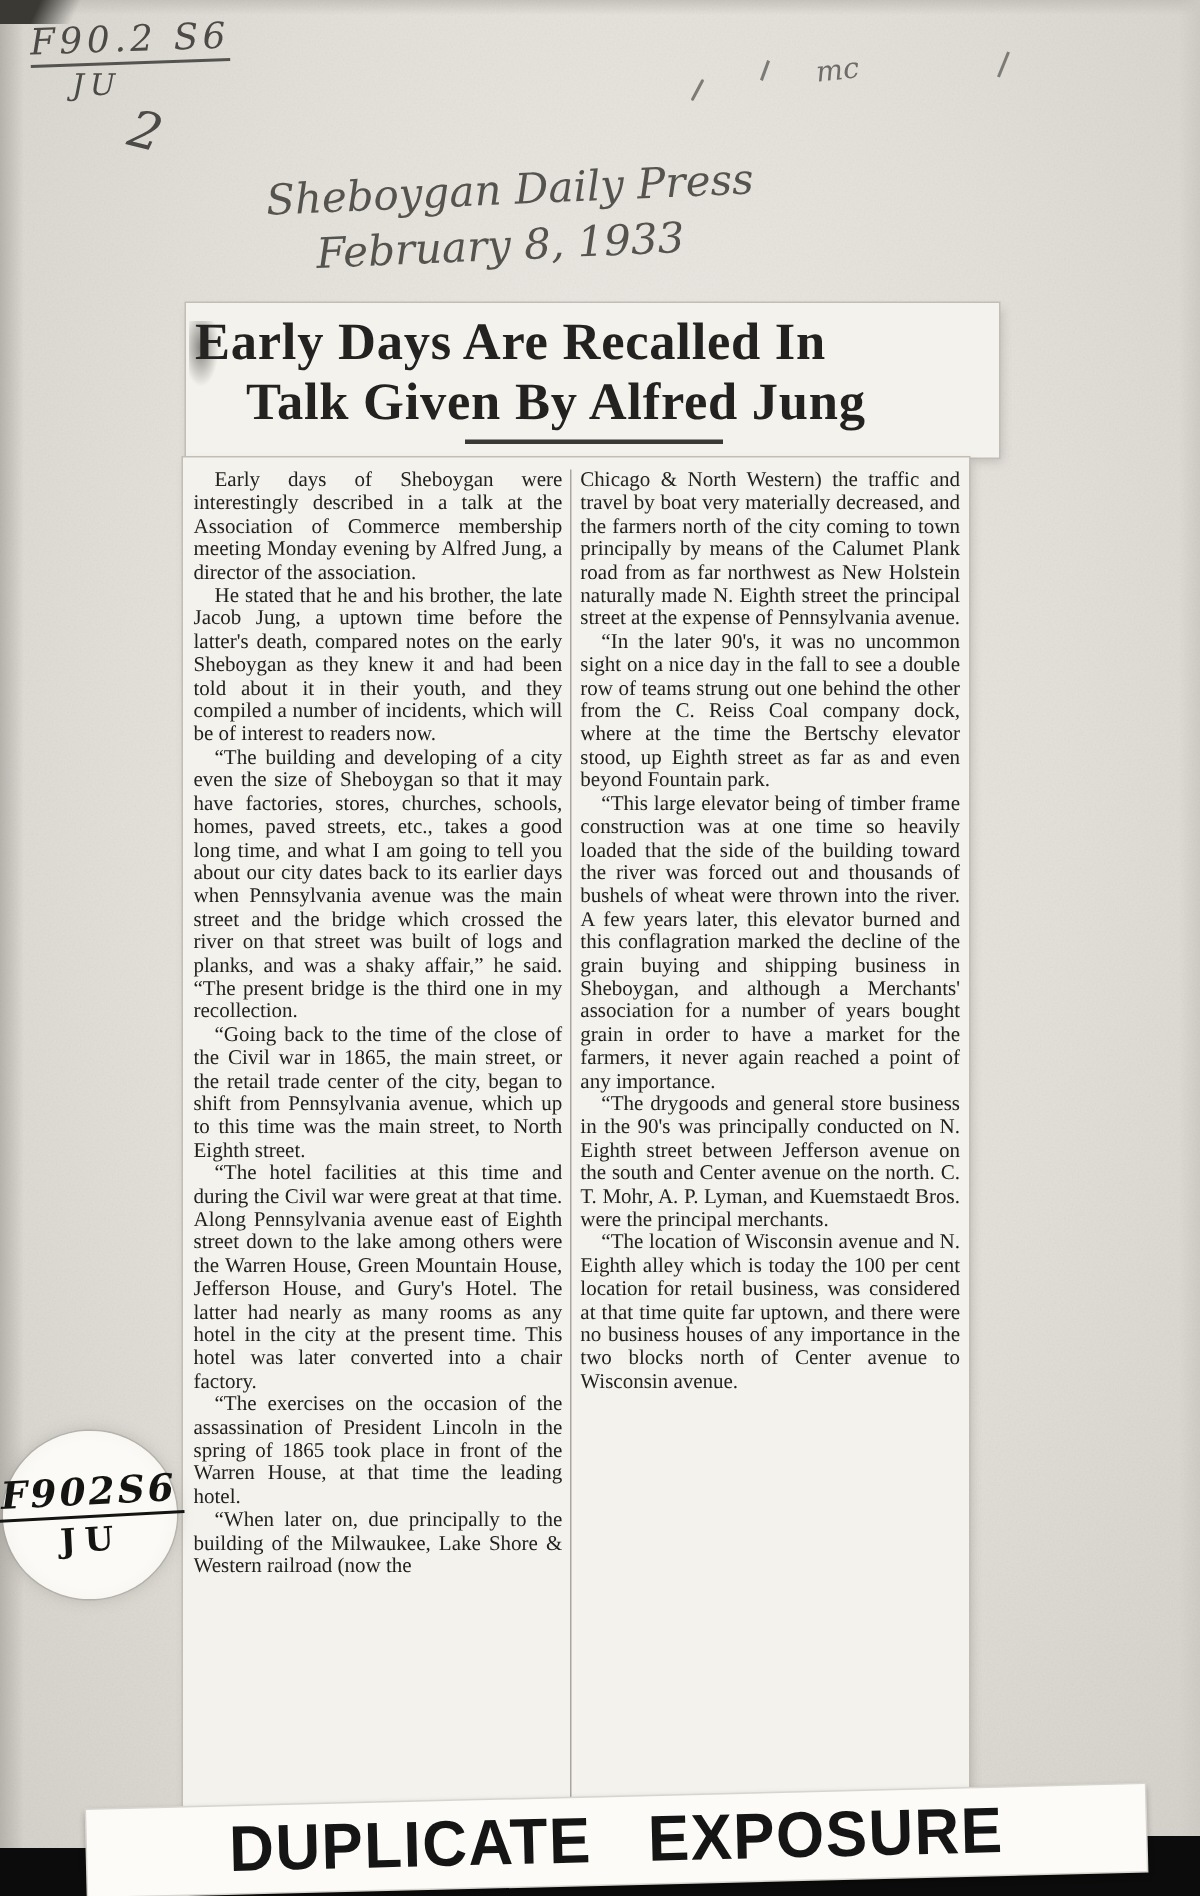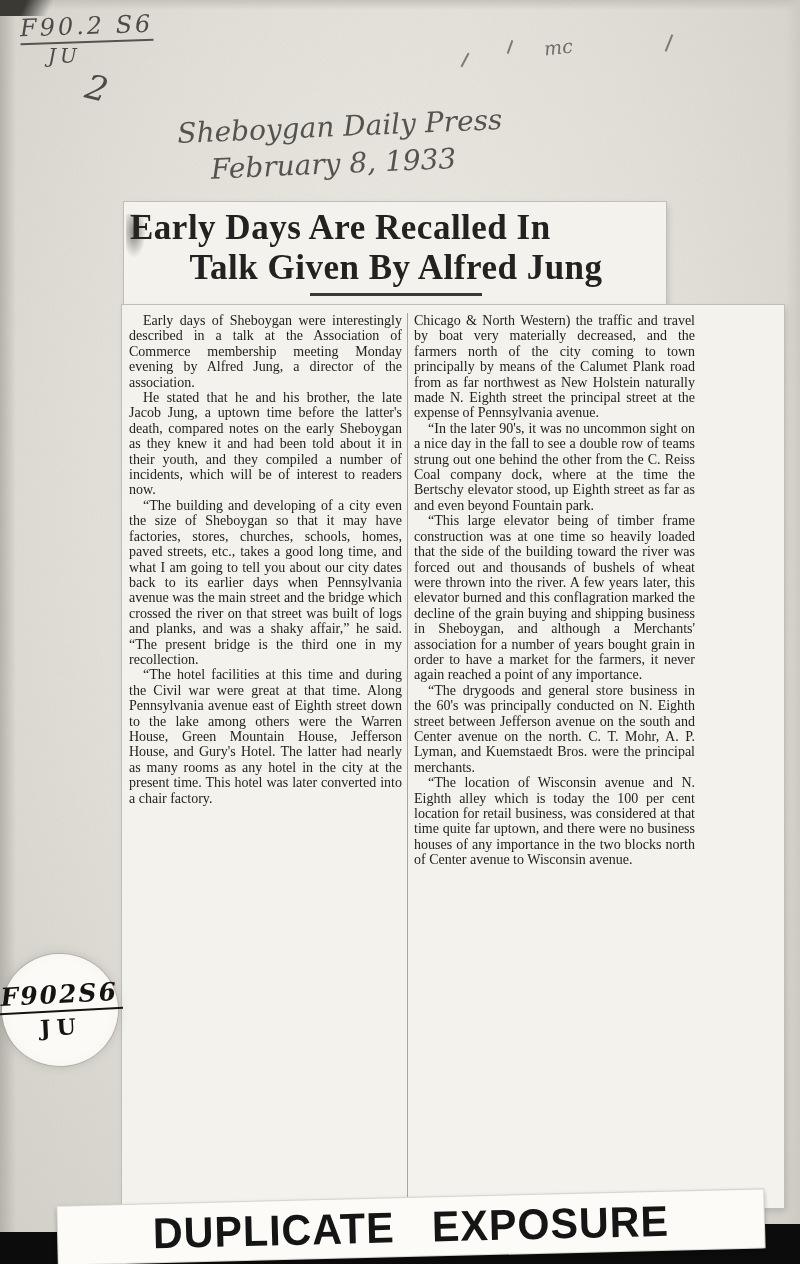--- a/index.html
+++ b/index.html
@@ -29,26 +29,26 @@
   .stray.s2{left:509px;top:40px;width:2px;height:14px;transform:rotate(20deg);}
   .stray.s3{left:668px;top:34px;width:2px;height:18px;transform:rotate(22deg);}
   .hw-source{position:absolute;left:178px;top:110px;transform:rotate(-2.5deg);font-size:28px;color:#55534e;}
   .hw-source .l2{margin-top:4px;margin-left:32px;}
 
   
   .clip{position:absolute;background:#f4f2ec;box-shadow:0 0 0 1px #c2beb6, 2px 3px 6px rgba(90,88,82,.25);}
   #clip-head{left:124px;top:202px;width:542px;height:103px;padding:6px 4px 0 6px;box-sizing:border-box;}
   .headline{font-weight:bold;font-size:35px;line-height:40px;color:#232220;
     font-family:"Liberation Serif", serif;letter-spacing:.5px;white-space:nowrap;}
-  .headline.l2{text-align:center;}
+  .headline.l2{margin-left:34px;}
   .head-rule{width:172px;height:3px;background:#3a3935;margin:5px auto 0 auto;}
   .smudge{position:absolute;left:2px;top:12px;width:20px;height:44px;
     background:radial-gradient(ellipse at 40% 40%, rgba(40,40,38,.55), rgba(40,40,38,0) 70%);}
 
-  #clip-body{left:122px;top:305px;width:662px;height:903px;box-sizing:border-box;padding:8px 6px 6px 7px;}
+  #clip-body{left:122px;top:305px;width:524px;height:903px;box-sizing:border-box;padding:8px 6px 6px 7px;}
   .cols{display:flex;height:100%;}
   .col{width:273px;overflow:hidden;text-align:justify;
     font-size:14px;line-height:15.4px;color:#232220;}
   .col.right{width:281px;}
   .divider{width:1px;background:#a9a59d;margin:0 6px 0 5px;flex:none;}
   .col p{margin:0;text-indent:14px;}
   .col p.cont{text-indent:0;}
   .col h3{margin:6px 0 4px 0;text-align:center;font-size:14px;font-weight:bold;text-indent:0;}
 
   
@@ -107,28 +107,31 @@
     <div class="headline l2">Talk Given By Alfred Jung</div>
     <div class="head-rule"></div>
   </div>
 
   <div class="clip" id="clip-body">
     <div class="cols">
       <div class="col left" id="col-left">
           <p>Early days of Sheboygan were interestingly described in a talk at the Association of Commerce membership meeting Monday evening by Alfred Jung, a director of the association.</p>
           <p>He stated that he and his brother, the late Jacob Jung, a uptown time before the latter's death, compared notes on the early Sheboygan as they knew it and had been told about it in their youth, and they compiled a number of incidents, which will be of interest to readers now.</p>
           <p>“The building and developing of a city even the size of Sheboygan so that it may have factories, stores, churches, schools, homes, paved streets, etc., takes a good long time, and what I am going to tell you about our city dates back to its earlier days when Pennsylvania avenue was the main street and the bridge which crossed the river on that street was built of logs and planks, and was a shaky affair,” he said. “The present bridge is the third one in my recollection.</p>
+          <p>“Going back to the time of the close of the Civil war in 1865, the main street, or the retail trade center of the city, began to shift from Pennsylvania avenue, which up to this time was the main street, to North Eighth street.</p>
           <p>“The hotel facilities at this time and during the Civil war were great at that time. Along Pennsylvania avenue east of Eighth street down to the lake among others were the Warren House, Green Mountain House, Jefferson House, and Gury's Hotel. The latter had nearly as many rooms as any hotel in the city at the present time. This hotel was later converted into a chair factory.</p>
+          <p>“The exercises on the occasion of the assassination of President Lincoln in the spring of 1865 took place in front of the Warren House, at that time the leading hotel.</p>
+          <p>“When later on, due principally to the building of the Milwaukee, Lake Shore &amp; Western railroad (now the</p>
         </div>
       <div class="divider"></div>
       <div class="col right" id="col-right">
           <p class="cont">Chicago &amp; North Western) the traffic and travel by boat very materially decreased, and the farmers north of the city coming to town principally by means of the Calumet Plank road from as far northwest as New Holstein naturally made N. Eighth street the principal street at the expense of Pennsylvania avenue.</p>
           <p>“In the later 90's, it was no uncommon sight on a nice day in the fall to see a double row of teams strung out one behind the other from the C. Reiss Coal company dock, where at the time the Bertschy elevator stood, up Eighth street as far as and even beyond Fountain park.</p>
           <p>“This large elevator being of timber frame construction was at one time so heavily loaded that the side of the building toward the river was forced out and thousands of bushels of wheat were thrown into the river. A few years later, this elevator burned and this conflagration marked the decline of the grain buying and shipping business in Sheboygan, and although a Merchants' association for a number of years bought grain in order to have a market for the farmers, it never again reached a point of any importance.</p>
-          <p>“The drygoods and general store business in the 60's was principally conducted on N. Eighth street between Jefferson avenue on the south and Center avenue on the north. C. T. Mohr, A. P. Lyman, and Kuemstaedt Bros. were the principal merchants.</p>
+          <p>“The drygoods and general store business in the 90's was principally conducted on N. Eighth street between Jefferson avenue on the south and Center avenue on the north. C. T. Mohr, A. P. Lyman, and Kuemstaedt Bros. were the principal merchants.</p>
           <p>“The location of Wisconsin avenue and N. Eighth alley which is today the 100 per cent location for retail business, was considered at that time quite far uptown, and there were no business houses of any importance in the two blocks north of Center avenue to Wisconsin avenue.</p>
         </div>
     </div>
   </div>
 
   <div class="seal">
     <div class="code">F902S6</div>
     <div class="ju">JU</div>
   </div>
 

